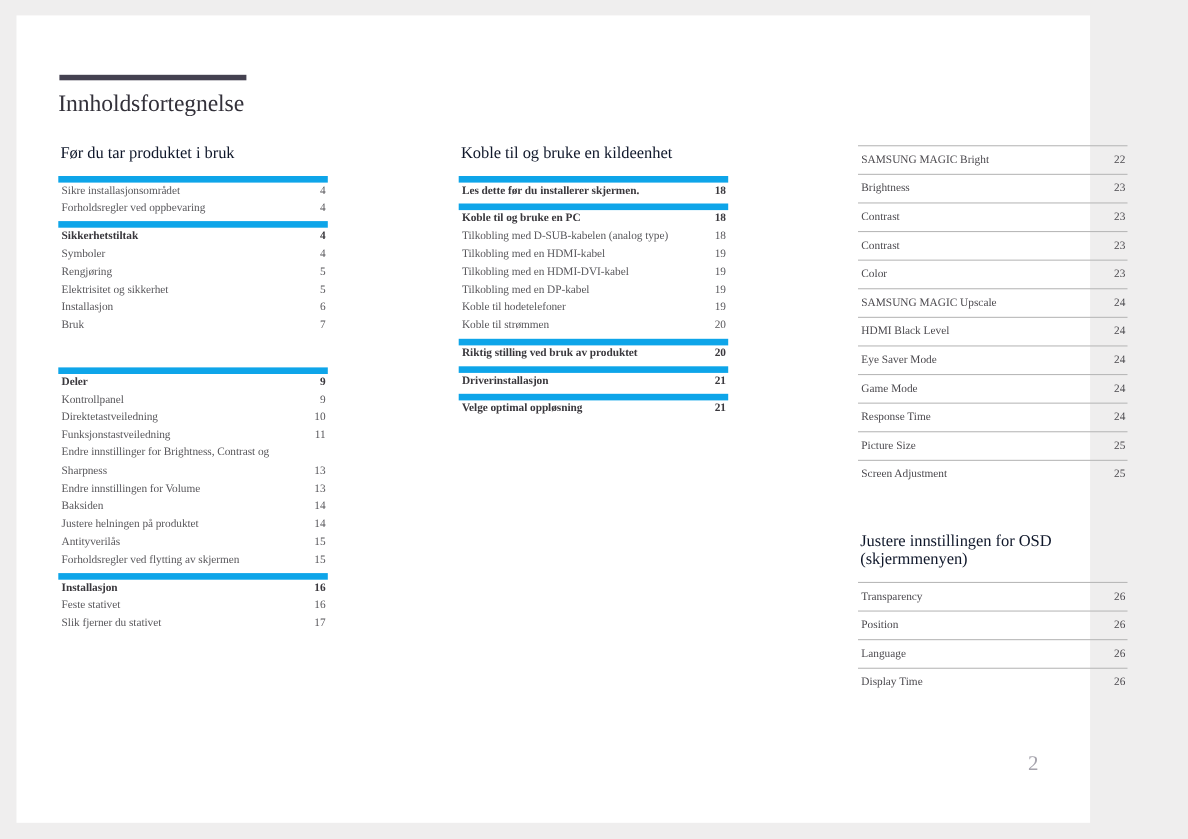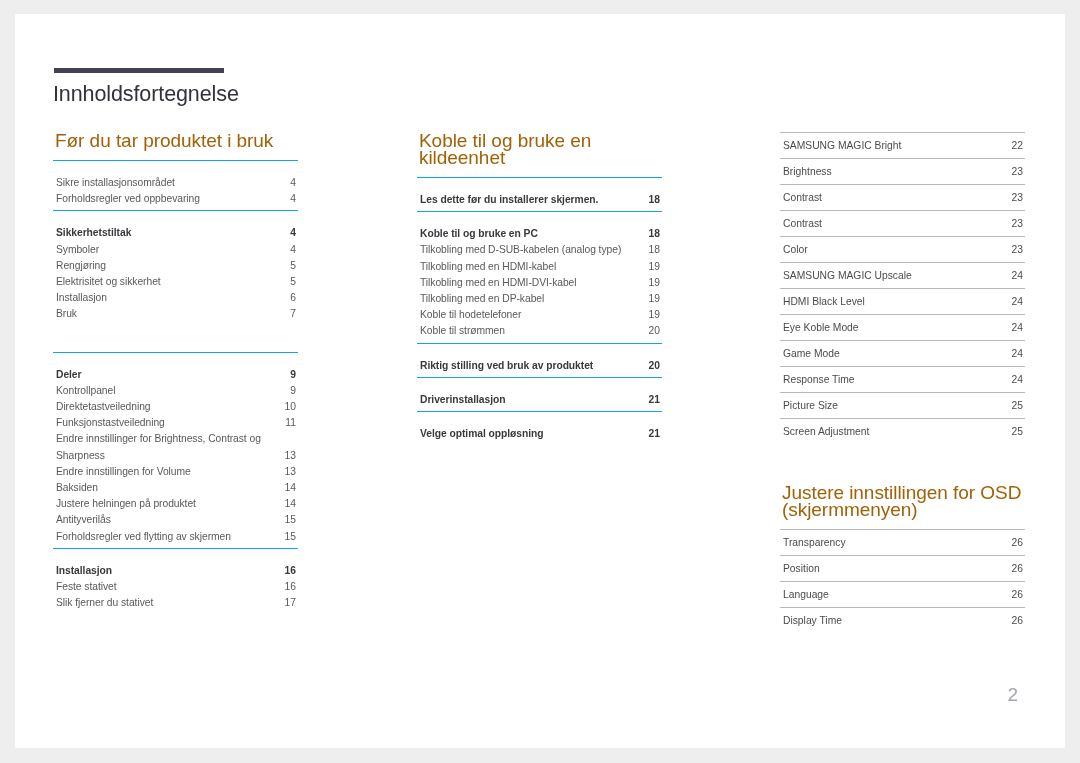--- a/index.html
+++ b/index.html
@@ -11,23 +11,24 @@
     height: 763px;
     background: #efeeee;
     font-family: "Liberation Sans", sans-serif;
     overflow: hidden;
   }
 
   .page {
     position: absolute;
     left: 15px;
     top: 14px;
-    width: 1050px;
+    width: 976px;
     height: 734px;
     background: #ffffff;
+    font-family: Liberation Serif, serif;
   }
 
   .title-rule {
     position: absolute;
     left: 39px;
     top: 54px;
     width: 170px;
     height: 5px;
     background: #444150;
   }
@@ -56,31 +57,31 @@
     top: 0;
     width: 245px;
   }
   .col-1 { left: 38px; }
   .col-2 { left: 402px; }
   .col-3 { left: 765px; }
 
   .section { margin-bottom: 0; }
 
   .section-title {
-    color: #a16207;
-    font-size: 19px;
+    color: #0f172a;
+    font-size: 15px;
     font-weight: 400;
     line-height: 17px;
     margin: 0 0 11px 2px;
     letter-spacing: -0.05px;
   }
 
   .group {
-    border-top: 1px solid #0ea5e9;
-    padding-top: 14px;
+    border-top: 6px solid #0ea5e9;
+    padding-top: 0;
     padding-bottom: 3px;
   }
 
   .entry {
     display: flex;
     align-items: flex-start;
     justify-content: space-between;
     font-size: 10.3px;
     line-height: 16.2px;
     color: #59585c;
@@ -335,21 +336,21 @@
           </div>
           <div class="ruled-row">
             <span class="label">SAMSUNG MAGIC Upscale</span>
             <span class="pg">24</span>
           </div>
           <div class="ruled-row">
             <span class="label">HDMI Black Level</span>
             <span class="pg">24</span>
           </div>
           <div class="ruled-row">
-            <span class="label">Eye Koble Mode</span>
+            <span class="label">Eye Saver Mode</span>
             <span class="pg">24</span>
           </div>
           <div class="ruled-row">
             <span class="label">Game Mode</span>
             <span class="pg">24</span>
           </div>
           <div class="ruled-row">
             <span class="label">Response Time</span>
             <span class="pg">24</span>
           </div>

